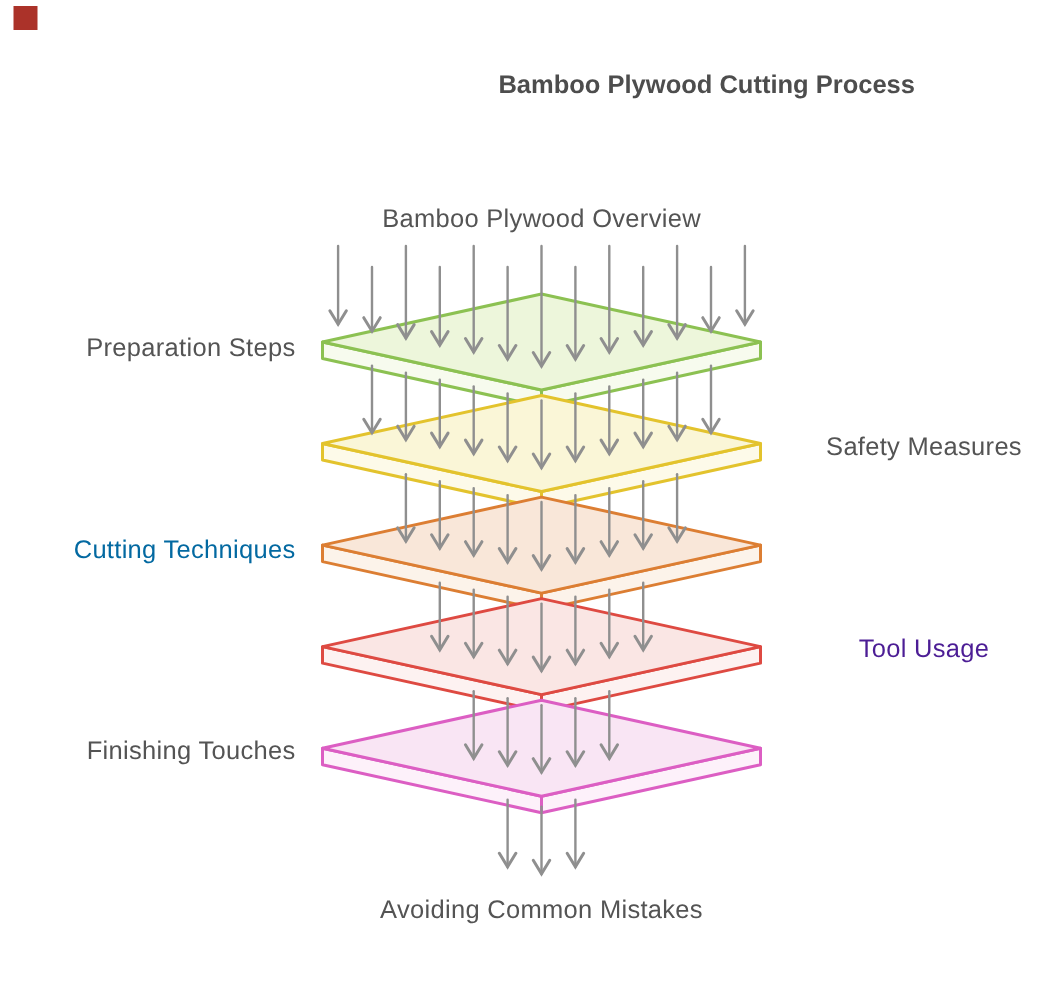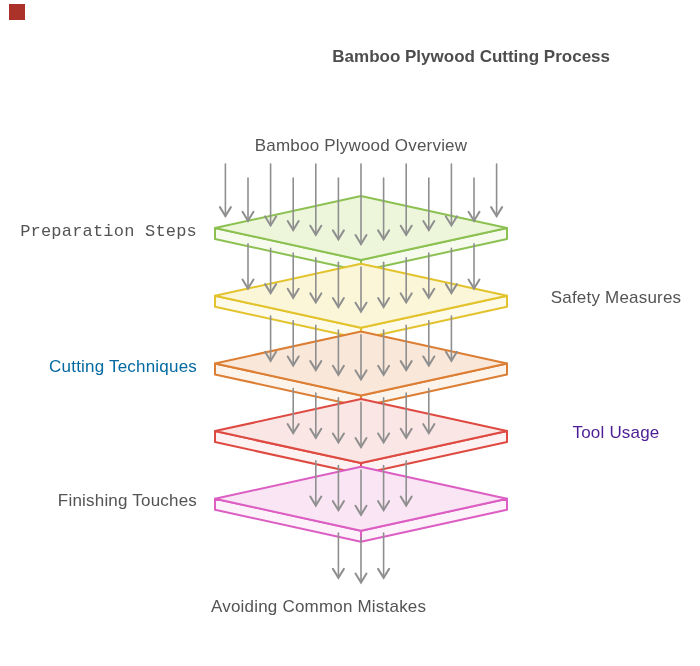--- a/index.html
+++ b/index.html
@@ -32,24 +32,24 @@
     line-height: 20px;
   }
   .node-label {
     position: absolute;
     font-size: 17px;
     line-height: 20px;
     letter-spacing: 0.2px;
     white-space: nowrap;
   }
   .lbl-source { left: 211px; width: 300px; top: 136px; text-align: center; }
-  .lbl-sink   { left: 211px; width: 300px; top: 597px; text-align: left; }
+  .lbl-sink   { left: 211px; width: 300px; top: 597px; text-align: center; }
   .lbl-left   { left: 0;    width: 197px; text-align: right; }
   .lbl-right  { left: 532px; width: 168px; text-align: center; }
-  .lbl-l0 { top: 222px; font-family: Liberation Mono, monospace; }
+  .lbl-l0 { top: 222px; }
   .lbl-l1 { top: 288px; }
   .lbl-l2 { top: 357px; }
   .lbl-l3 { top: 423px; }
   .lbl-l4 { top: 491px; }
   svg.stack-canvas {
     position: absolute;
     left: 0;
     top: 0;
   }
 </style>

